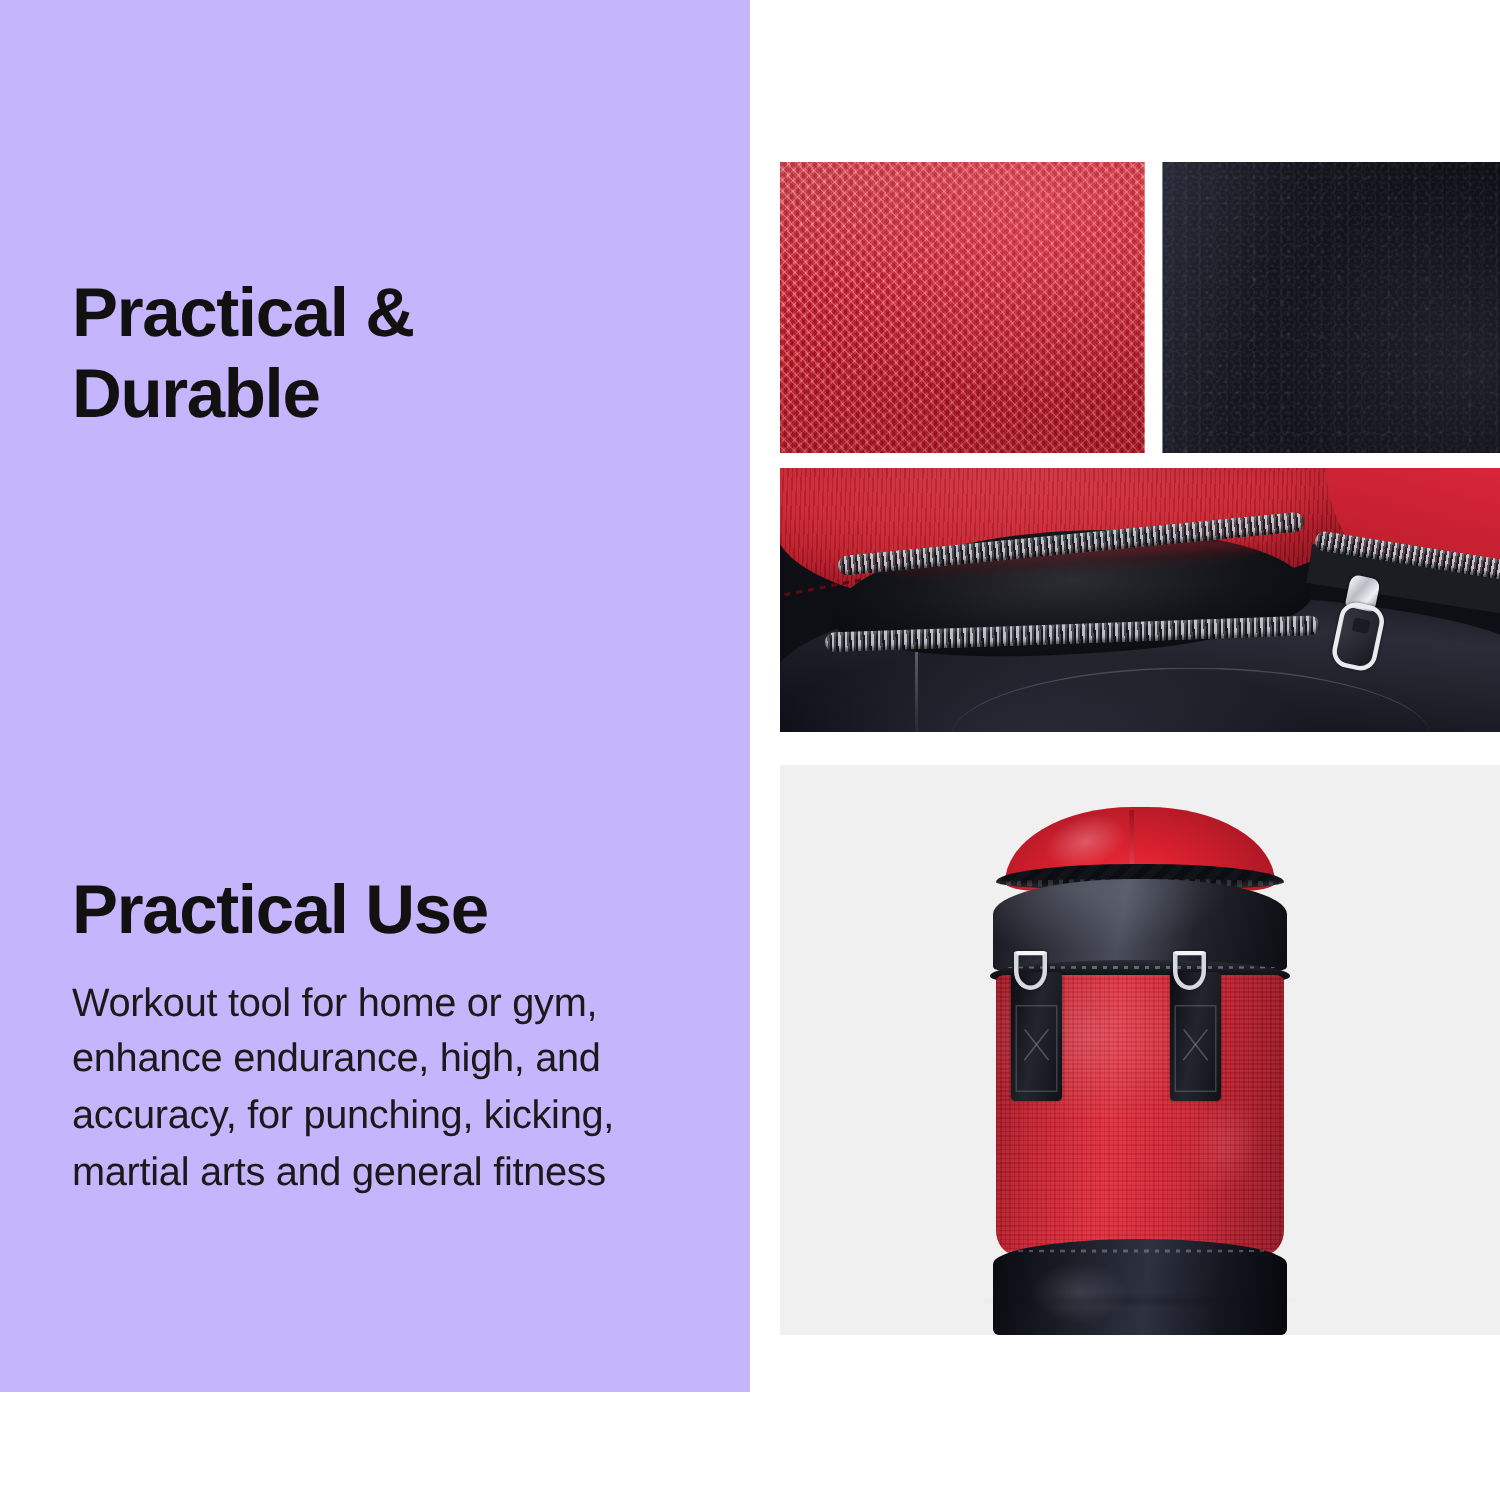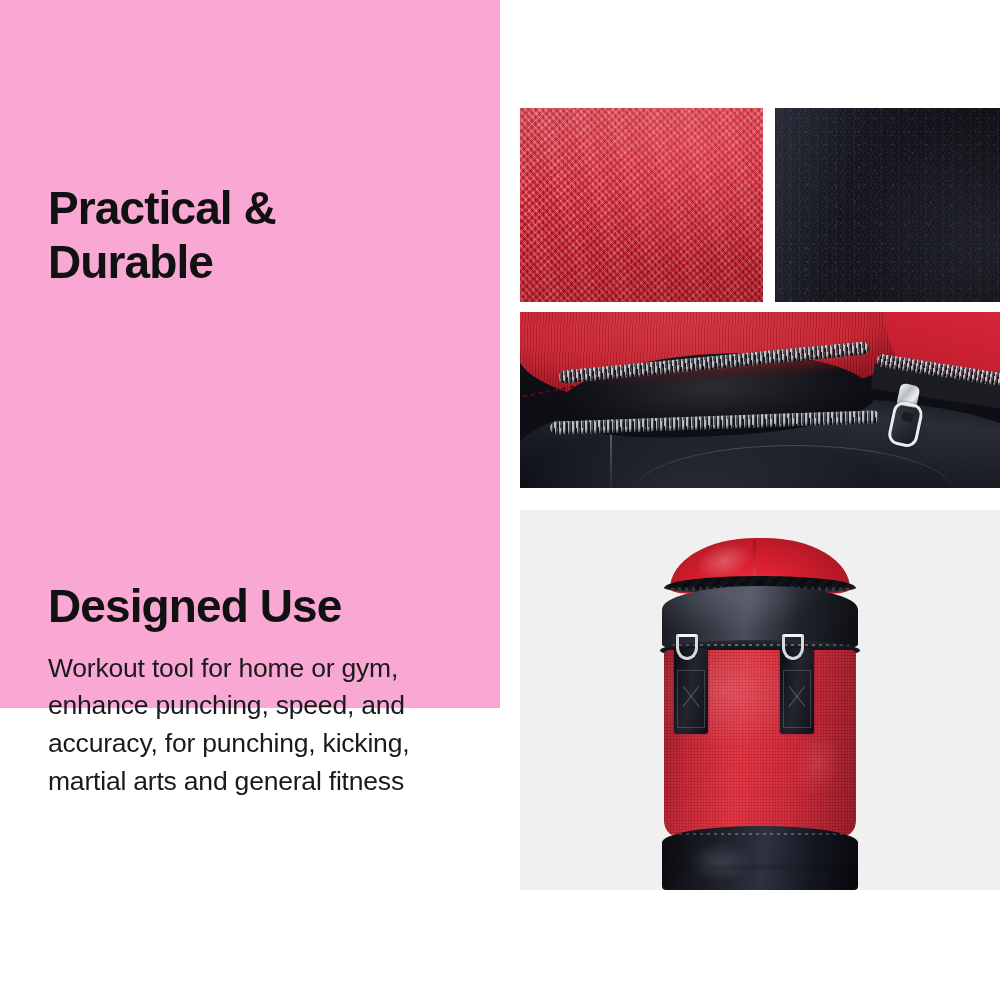--- a/index.html
+++ b/index.html
@@ -15,22 +15,22 @@
     font-family: "Liberation Sans", sans-serif;
     -webkit-font-smoothing: antialiased;
   }
 
   
   .text-col {
     position: absolute;
     left: 0;
     top: 0;
     width: 500px;
-    height: 708px;
-    background: #f9a8d4;
+    height: 928px;
+    background: #c4b5fd;
   }
 
   .feature-block { position: absolute; left: 48px; }
   #feature-block-1 { top: 182px; width: 420px; }
   #feature-block-2 { top: 580px; width: 440px; }
 
   .feature-heading {
     font-family: "Liberation Sans", sans-serif;
     font-weight: bold;
     font-size: 46px;
@@ -374,23 +374,23 @@
 <body>
 
 <div class="text-col">
 
   <div class="feature-block" id="feature-block-1">
     <h2 class="feature-heading">Practical &amp;
 Durable</h2>
   </div>
 
   <div class="feature-block" id="feature-block-2">
-    <h2 class="feature-heading">Designed Use</h2>
+    <h2 class="feature-heading">Practical Use</h2>
     <p class="feature-body">Workout tool for home or gym,
-enhance punching, speed, and
+enhance endurance, high, and
 accuracy, for punching, kicking,
 martial arts and general fitness</p>
   </div>
 
 </div>
 
 <div class="img-col">
 
   <div class="panel" id="panel-fabric-red">
     <div class="weave"></div>

